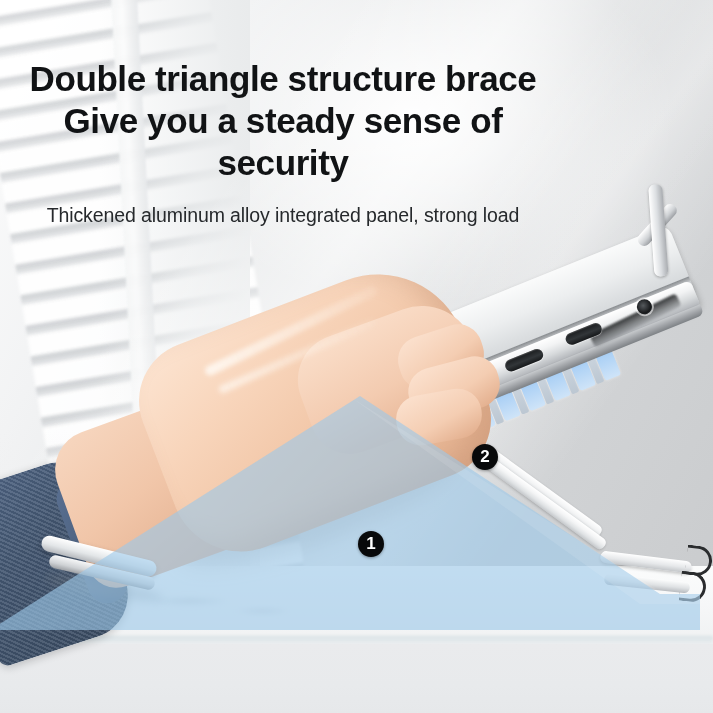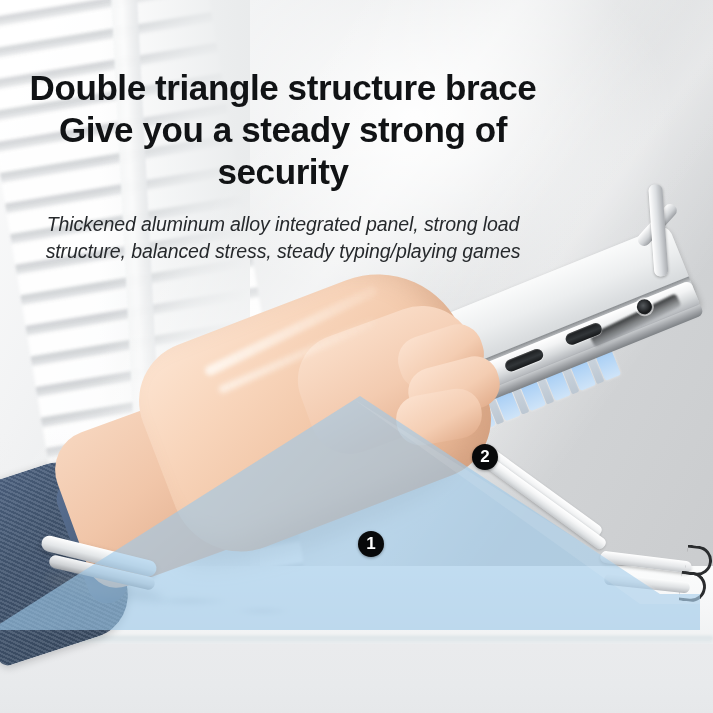--- a/index.html
+++ b/index.html
@@ -281,40 +281,40 @@
 
   
   .blue-tri{
     position:absolute; left:0; top:380px; width:713px; height:250px;
     pointer-events:none;
   }
   .blue-tri svg{ display:block; }
 
   
   .copy{
-    position:absolute; left:0; top:9px; width:566px;
+    position:absolute; left:0; top:0; width:566px;
     text-align:center;
   }
   .headline{
     font-weight:bold;
     font-size:35px;
     line-height:42px;
     color:#111315;
     letter-spacing:-.4px;
     padding-top:58px;
   }
   .headline .ln{ display:block; }
   .subcopy{
     margin-top:18px;
     font-size:19.5px;
     line-height:27px;
     color:#26292c;
     letter-spacing:-.1px;
   }
-  .subcopy .ln{ display:block;font-style:italic; }
+  .subcopy .ln{ display:block; }
 
   
   .badge{
     position:absolute;
     width:26px; height:26px; border-radius:50%;
     background:#08090a;
     color:#fff;
     font-size:17px; font-weight:bold;
     line-height:26px; text-align:center;
     box-shadow:0 1px 3px rgba(0,0,0,.35);
@@ -417,25 +417,24 @@
   <div class="blue-tri">
     <svg width="713" height="250" viewBox="0 0 713 250">
       <polygon points="-10,250 360,16 660,214 700,214 700,250" fill="#9cc8e8" fill-opacity="0.62"></polygon>
       <polygon points="352,18 664,214 700,214 700,224 640,224" fill="#ffffff" fill-opacity="0.10"></polygon>
     </svg>
   </div>
 
   <div class="copy">
     <div class="headline">
       <span class="ln">Double triangle structure brace</span>
-      <span class="ln">Give you a steady strong of security</span>
+      <span class="ln">Give you a steady sense of security</span>
     </div>
     <div class="subcopy">
       <span class="ln">Thickened aluminum alloy integrated panel, strong load</span>
-      <span class="ln">structure, balanced stress, steady typing/playing games</span>
     </div>
   </div>
 
   <div class="badge badge-1">1</div>
 
   <div class="badge badge-2">2</div>
 
 </div>
 
 </body></html>

